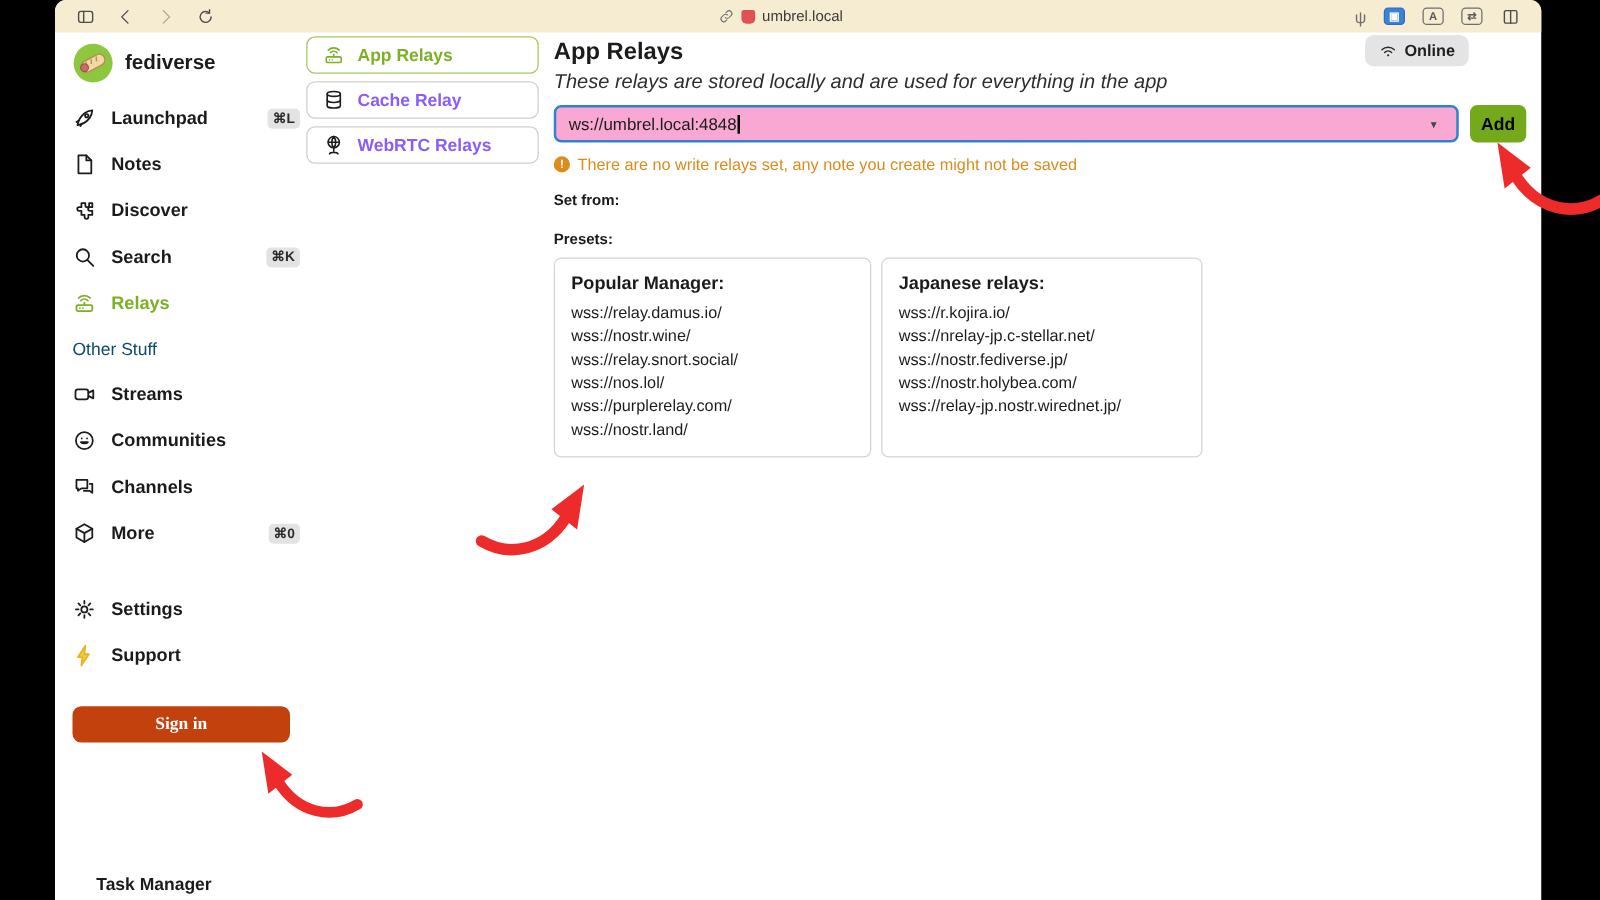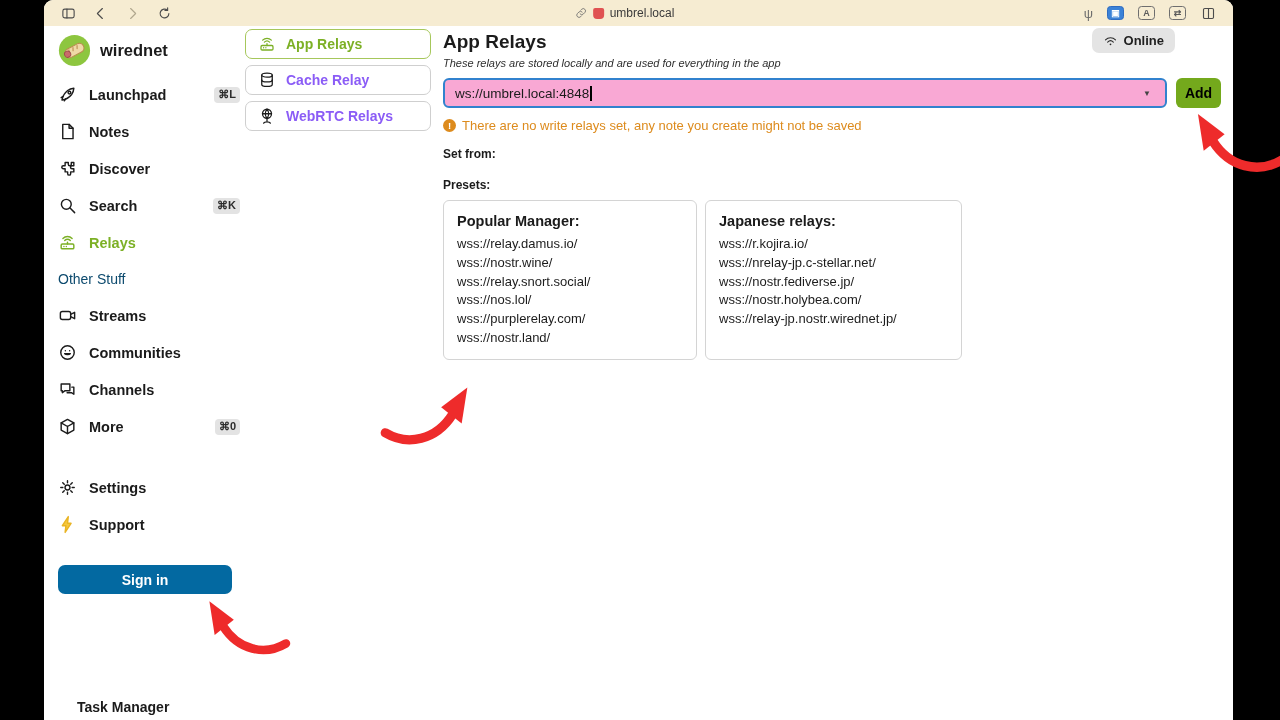--- a/index.html
+++ b/index.html
@@ -49,39 +49,39 @@
   .nav-item.active { color:#7cb025; }
   .nav-item.active .nicon svg { stroke:#7cb025; }
   .nav-item .nicon.bolt svg { stroke:#e9b424; fill:#f6c83d; }
   .kbd {
     margin-left:auto; margin-right:4px; background:#e3e3e3; color:#2c2c2c;
     border-radius:4px; font-size:11px; font-weight:700; padding:1.5px 4px;
   }
   .section-label { height:36px; display:flex; align-items:center; color:#0c4a6e; font-size:14px; }
   .footer-gap { height:24px; }
   .signin-btn {
-    margin-top:22px; width:174px; height:29px; background:#0369a1; color:#fff;
+    margin-top:22px; width:174px; height:29px; background:#c2410c; color:#fff;
     border:none; border-radius:7px; font-size:14px; font-weight:700; cursor:pointer;
-    font-family:Liberation Sans, sans-serif;
+    font-family:Liberation Serif, serif;
   }
   .task-manager { position:absolute; bottom:5px; left:19px; font-size:14px; font-weight:700; }
   
   .tabs-col { position:absolute; left:201px; top:29px; width:186px; display:flex; flex-direction:column; gap:6px; }
   .relay-tab {
     height:30px; background:#fff; border:1px solid #cfcfcf; border-radius:7px;
     display:flex; align-items:center; gap:10px; padding:0 12px; font-size:14px; font-weight:700; cursor:pointer;
     font-family:"Liberation Sans", sans-serif; color:#8b5cf6;
   }
   .relay-tab svg { width:18px; height:18px; stroke:#1c1c1c; fill:none; stroke-width:1.7; stroke-linecap:round; stroke-linejoin:round; flex:none; }
   .relay-tab.active { border-color:#a6c75b; color:#7cb025; }
   .relay-tab.active svg { stroke:#7cb025; }
   
   .main { position:absolute; left:399px; top:26px; width:780px; }
   .page-title { margin-top:5px; font-size:19px; font-weight:700; }
-  .page-sub { margin-top:4px; font-size:11px; font-style:italic; color:#2e2e2e; }
+  .page-sub { margin-top:4px; font-size:16px; font-style:italic; color:#2e2e2e; }
   .input-row { margin-top:9px; display:flex; align-items:center; gap:9px; }
   .relay-input {
     position:relative; width:724px; height:30px; border:2px solid #3182ce; border-radius:6px;
     display:flex; align-items:center; padding:0 10px; font-size:13.5px; background:#f9a8d4; cursor:text;
   }
   .caret-bar { display:inline-block; width:1.5px; height:15px; background:#000; margin-left:1px; }
   .combo-caret { position:absolute; right:14px; font-size:8px; color:#444; }
   .add-btn {
     width:45px; height:30px; background:#74a91c; color:#000000; border:none; border-radius:6px;
     font-size:14px; font-weight:700; cursor:pointer; font-family:"Liberation Sans", sans-serif;
@@ -168,21 +168,21 @@
   <div class="sidebar">
     <div class="logo-row">
       <svg viewBox="0 0 36 36">
         <circle cx="18" cy="18" r="17" fill="#8dc63f"></circle>
         <g transform="rotate(-28 18 18)">
           <rect x="7" y="13" width="22" height="10" rx="5" fill="#efd9a7" stroke="#b98d4f" stroke-width="1.2"></rect>
           <path d="M13 14.5l-1.5 3M18 14.5l-1.5 3M23 14.5l-1.5 3" stroke="#b98d4f" stroke-width="1.2" stroke-linecap="round" fill="none"></path>
           <circle cx="9.5" cy="18" r="3.4" fill="#c96b6b" stroke="#9e4b4b" stroke-width="1"></circle>
         </g>
       </svg>
-      <span class="app-name">wirednet</span>
+      <span class="app-name">fediverse</span>
     </div>
 
     <div class="nav">
       <div class="nav-item">
         <span class="nicon"><svg viewBox="0 0 24 24">
               <path d="M5 19c.8-4.5 3.4-9 7.2-12C15.4 4.6 20 4.2 20 4.2s-.4 4.6-2.8 7.8c-3 3.8-7.5 6.4-12 7z"></path>
               <circle cx="14.4" cy="9.6" r="1.7"></circle>
               <path d="M6.5 14.5L4 16M9.5 17.5L8 20"></path>
             </svg></span>
         <span>Launchpad</span>

